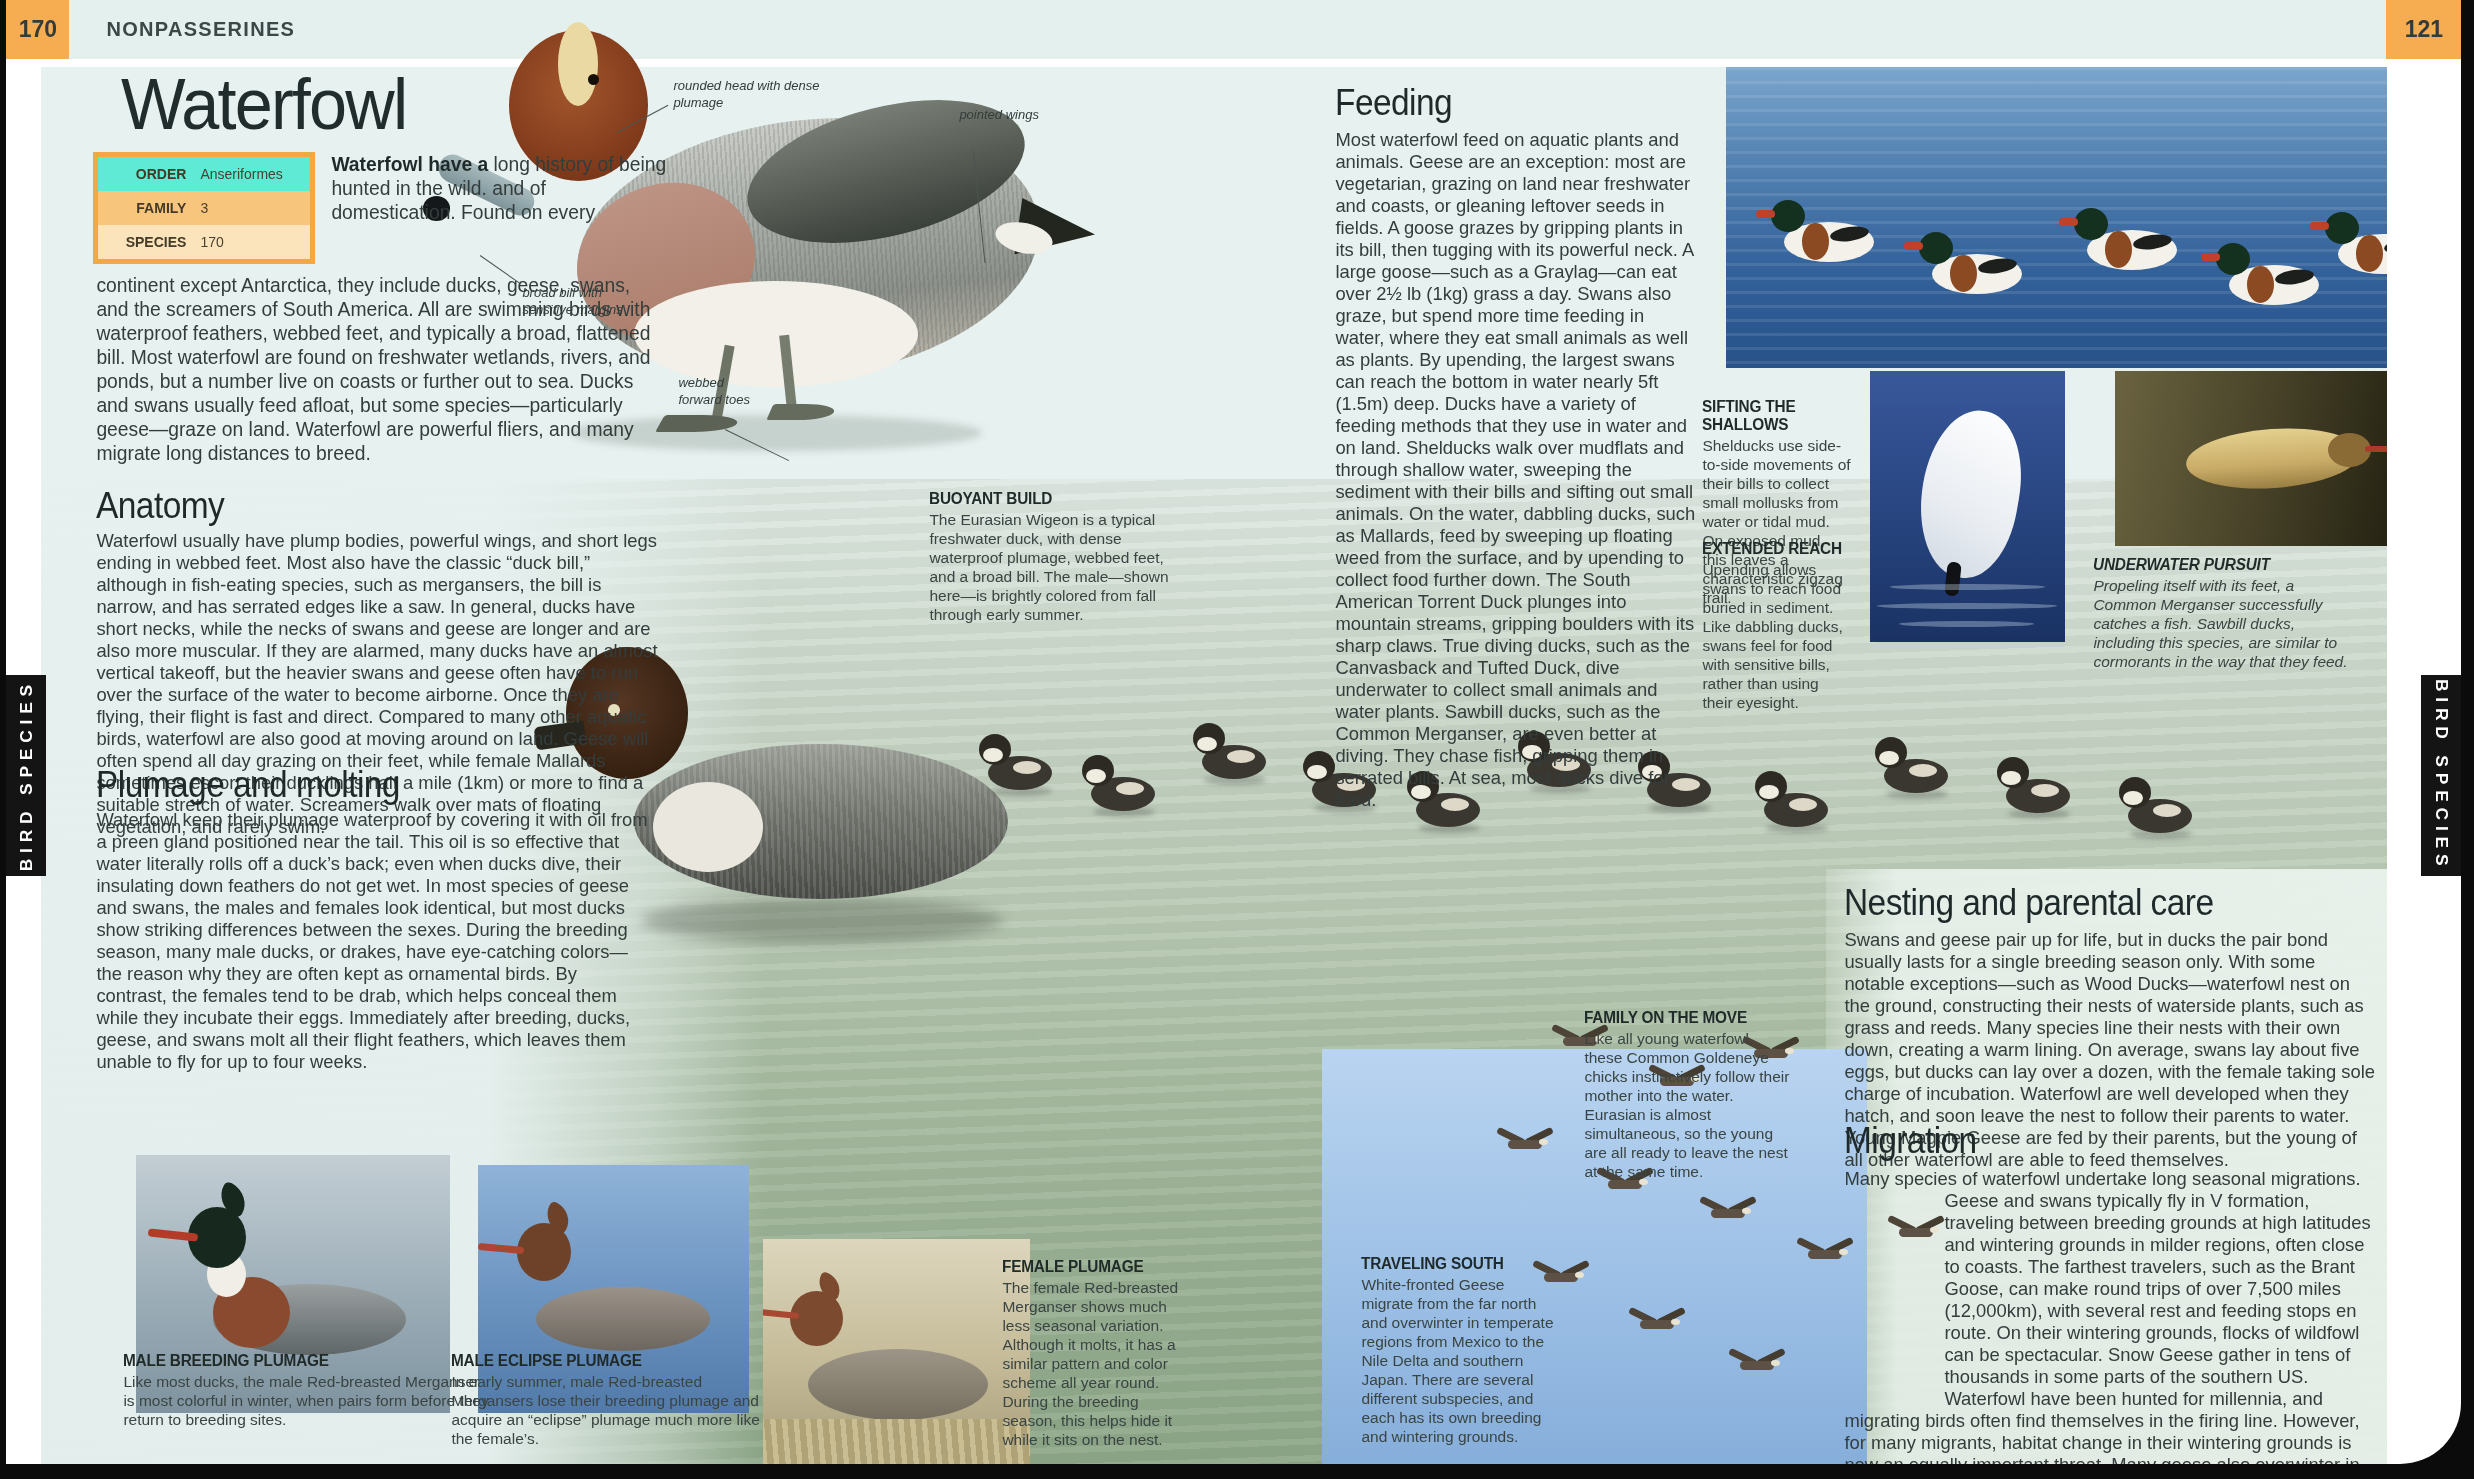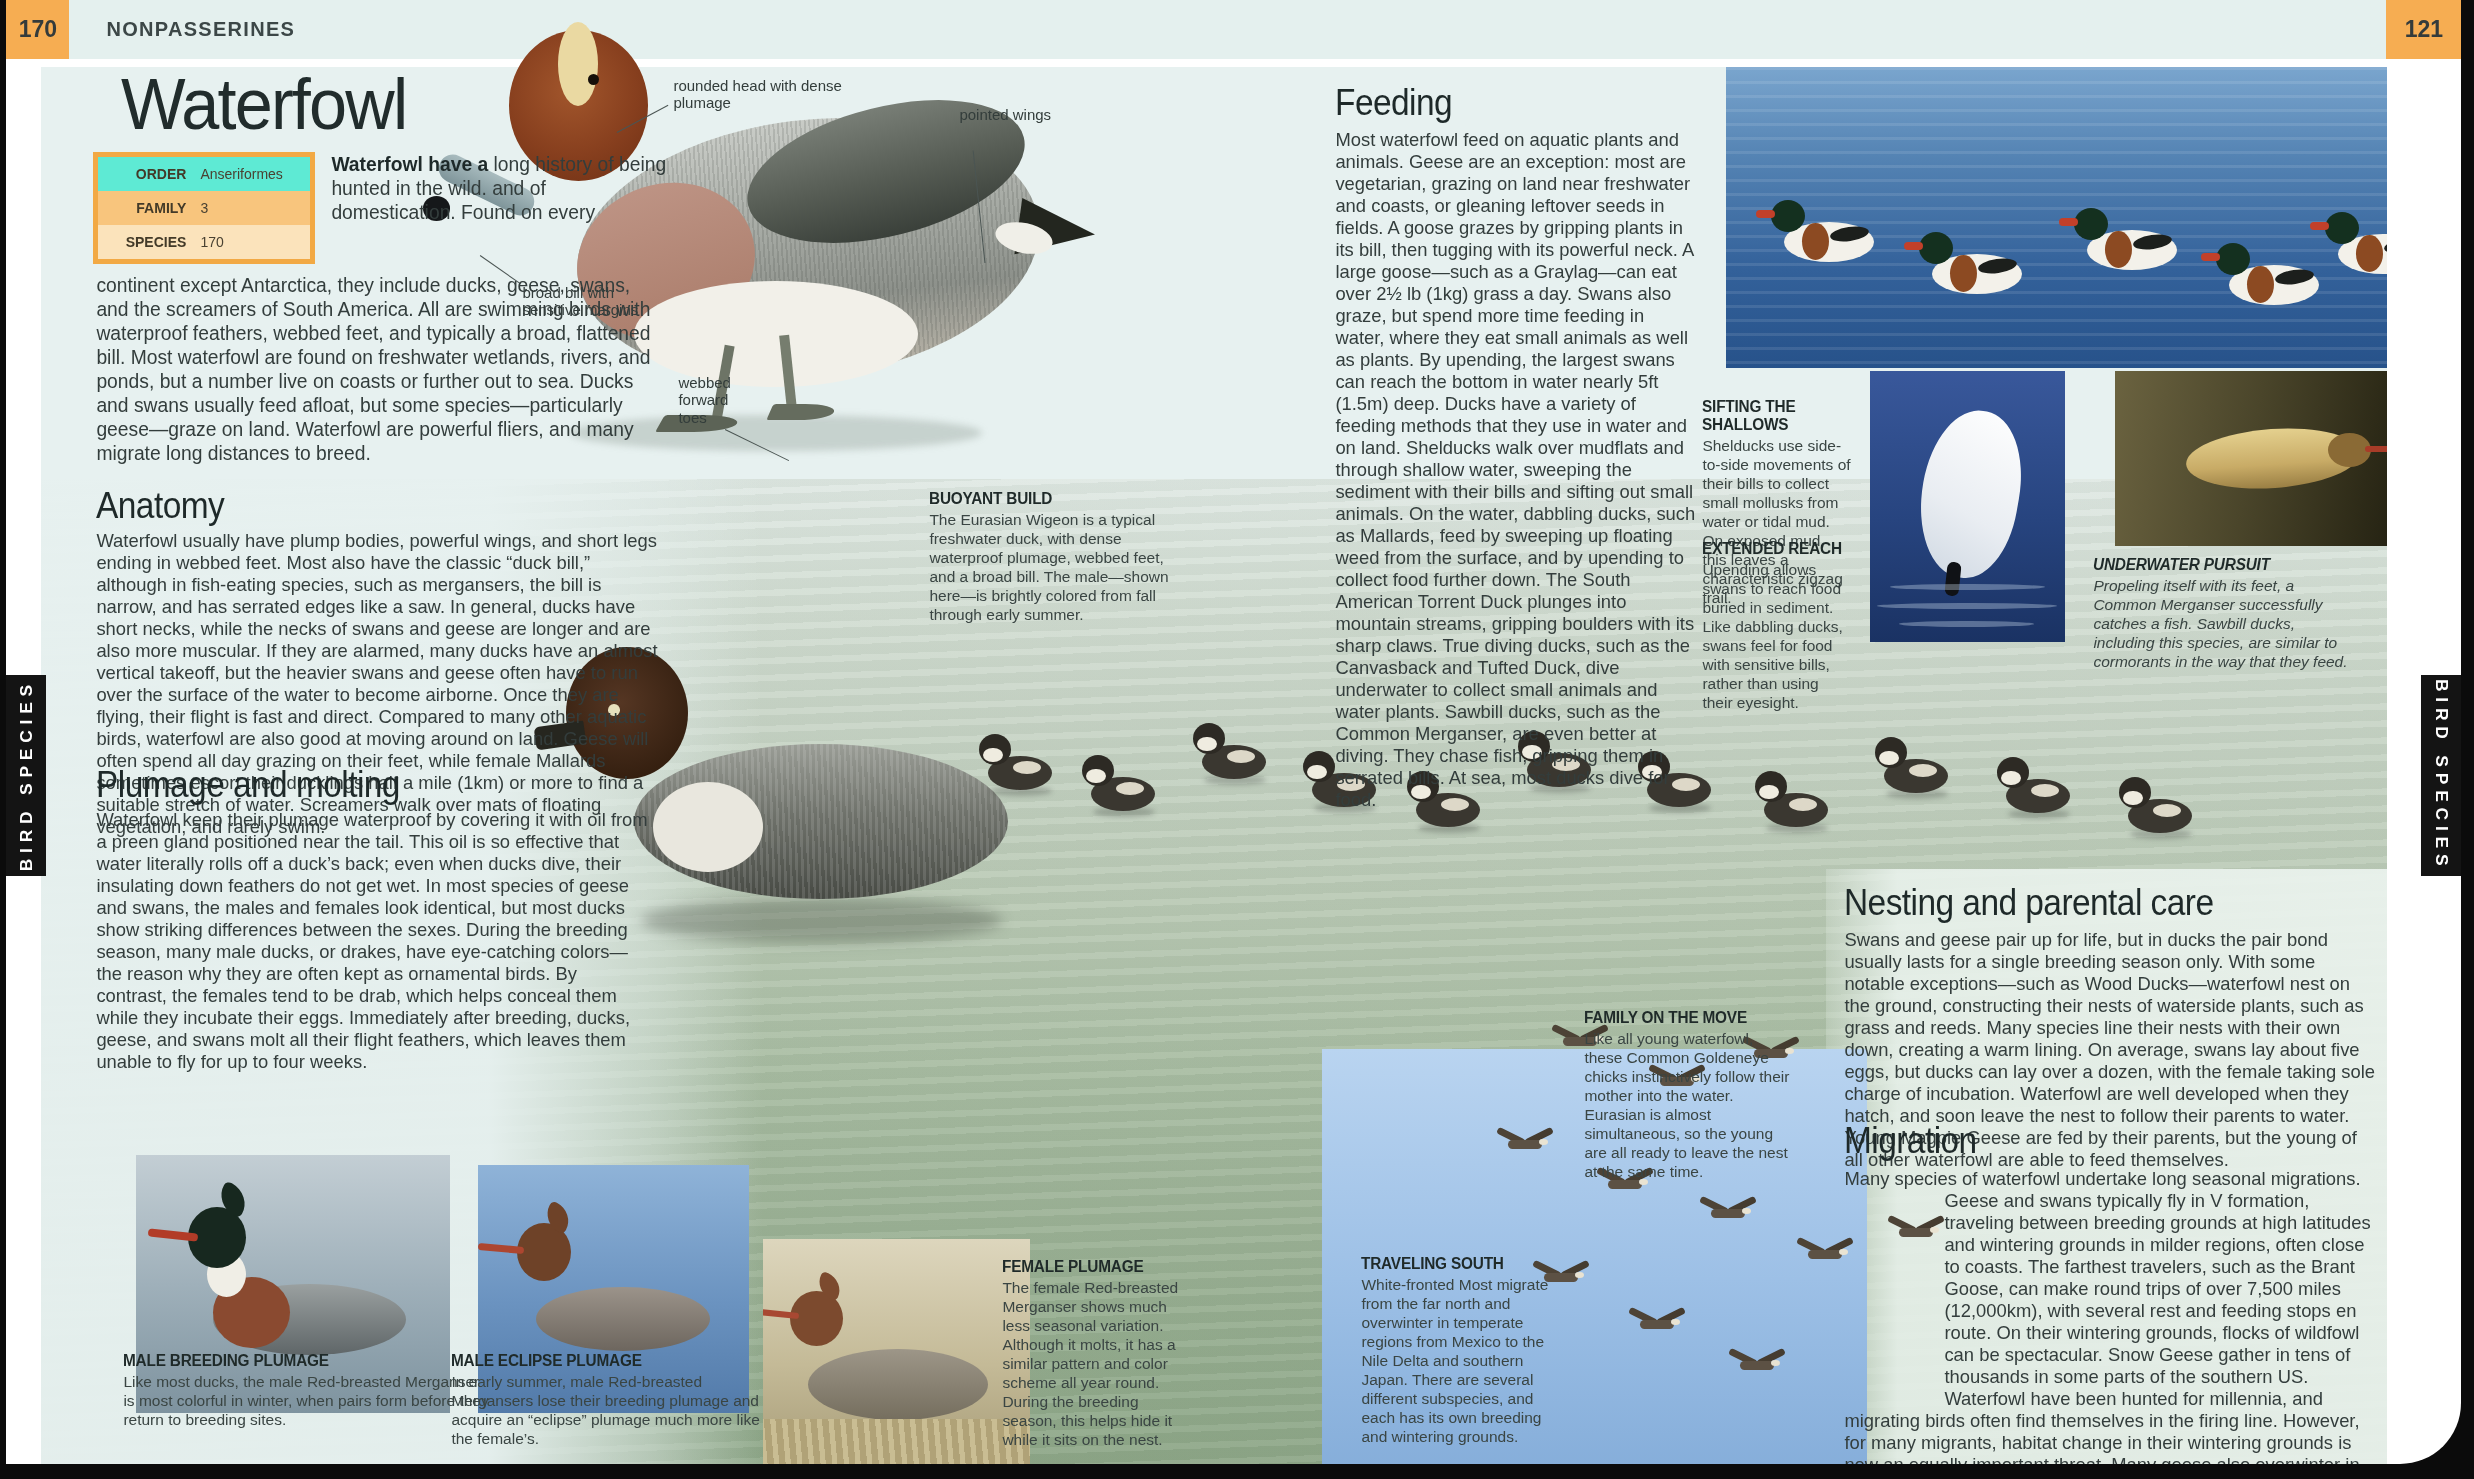--- a/index.html
+++ b/index.html
@@ -137,21 +137,21 @@
 
   
   #page-title { font-size:72px; font-weight:300; letter-spacing:-1.9px; color:#212c2c;
     transform:scaleX(.95); transform-origin:left top; white-space:nowrap; }
   .h2 { font-size:36px; font-weight:400; letter-spacing:-0.6px; color:#1e2929; transform:scaleX(.93); transform-origin:left top; white-space:nowrap; }
   .body-text { font-size:18.4px; line-height:22px; color:#333d3c; text-align:left; }
   .lead-bold { font-weight:bold; color:#1e2929; }
   .caption { }
   .caption .ct { font-size:16px; font-weight:bold; color:#1f2a29; letter-spacing:-0.2px; margin-bottom:1.9px; transform:scaleX(.96); transform-origin:left top; white-space:nowrap;}
   .caption .cb { font-size:15.5px; line-height:19px; color:#3a4543; }
-  .annotation { font-size:15px; line-height:17.4px; color:#333d3b; }
+  .annotation { font-style:italic; font-size:13px; line-height:17.4px; color:#333d3b; }
   .leader { position:absolute; background:#4b5553; height:1.3px; transform-origin:0 50%; }
 
   
   #class-table { position:absolute; left:87px; top:152px; width:222px; border:5.8px solid #f2a944; background:#fff; }
   .ct-row { display:flex; height:34px; align-items:center; }
   .ct-row .lab { width:102px; text-align:right; padding-right:14px; font-weight:bold; font-size:14px; color:#433a28; }
   .ct-row .val { font-size:14px; color:#4a4232; }
   .ct-row.r1 { background:#5eead4; }
   .ct-row.r2 { background:#f8c57d; }
   .ct-row.r3 { background:#fbe3bb; }
@@ -502,21 +502,21 @@
   <div class="abs body-text" style="left:1838px; top:929px; width:535px;">Swans and geese pair up for life, but in ducks the pair bond usually lasts for a single breeding season only. With some notable exceptions—such as Wood Ducks—waterfowl nest on the ground, constructing their nests of waterside plants, such as grass and reeds. Many species line their nests with their own down, creating a warm lining. On average, swans lay about five eggs, but ducks can lay over a dozen, with the female taking sole charge of incubation. Waterfowl are well developed when they hatch, and soon leave the nest to follow their parents to water. Young Magpie Geese are fed by their parents, but the young of all other waterfowl are able to feed themselves.</div>
 
   <div class="abs h2" style="left:1838px; top:1120px;">Migration</div>
   <div class="abs body-text" style="left:1838px; top:1168px; width:528px;">
     <div>Many species of waterfowl undertake long seasonal migrations.</div>
     <div><div class="mig-spacer"></div><span>Geese and swans typically fly in V formation, traveling between breeding grounds at high latitudes and wintering grounds in milder regions, often close to coasts. The farthest travelers, such as the Brant Goose, can make round trips of over 7,500 miles (12,000km), with several rest and feeding stops en route. On their wintering grounds, flocks of wildfowl can be spectacular. Snow Geese gather in tens of thousands in some parts of the southern US. Waterfowl have been hunted for millennia, and migrating birds often find themselves in the firing line. However, for many migrants, habitat change in their wintering grounds is now an equally important threat. Many geese also overwinter in areas that are farmed, creating difficulties when they eat seeds and germinating crops.</span></div>
   </div>
 
   <div class="abs caption" style="left:1329px; top:1255px; width:193px;margin-left:26px;">
     <div class="ct">TRAVELING SOUTH</div>
-    <div class="cb">White-fronted Most migrate from the far north and overwinter in temperate regions from Mexico to the Nile Delta and southern Japan. There are several different subspecies, and each has its own breeding and wintering grounds.</div>
+    <div class="cb">White-fronted Geese migrate from the far north and overwinter in temperate regions from Mexico to the Nile Delta and southern Japan. There are several different subspecies, and each has its own breeding and wintering grounds.</div>
   </div>
   <div class="abs caption" style="left:996px; top:1258px; width:187px;">
     <div class="ct">FEMALE PLUMAGE</div>
     <div class="cb">The female Red-breasted Merganser shows much less seasonal variation. Although it molts, it has a similar pattern and color scheme all year round. During the breeding season, this helps hide it while it sits on the nest.</div>
   </div>
   <div class="abs caption" style="left:117px; top:1352px; width:367px;">
     <div class="ct">MALE BREEDING PLUMAGE</div>
     <div class="cb">Like most ducks, the male Red-breasted Merganser is most colorful in winter, when pairs form before they return to breeding sites.</div>
   </div>
   <div class="abs caption" style="left:445px; top:1352px; width:309px;">

